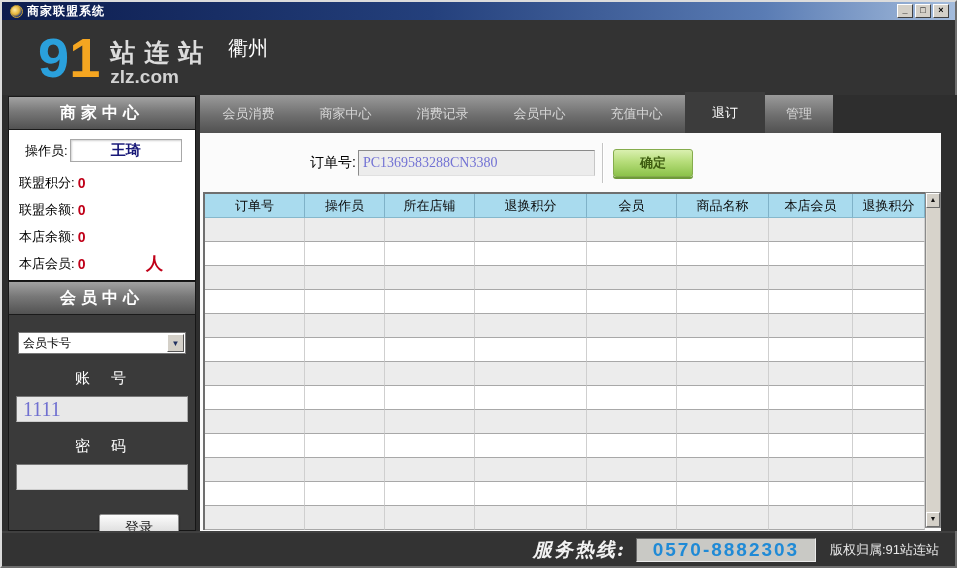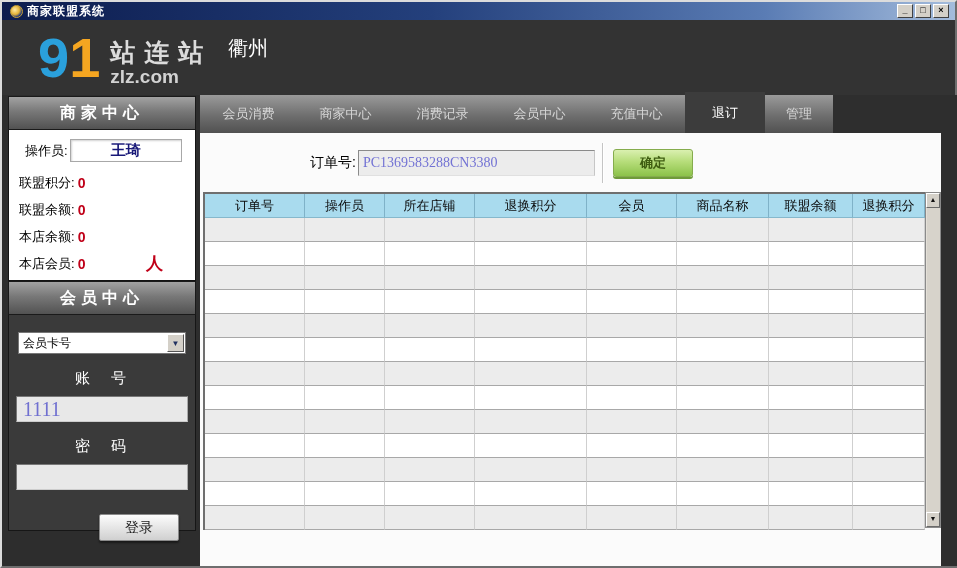--- a/index.html
+++ b/index.html
@@ -210,21 +210,21 @@
         </div>
         <div class="table-wrap">
           <div class="grid">
             <div class="table-header-row">
                 <div class="th">订单号</div>
                 <div class="th">操作员</div>
                 <div class="th">所在店铺</div>
                 <div class="th">退换积分</div>
                 <div class="th">会员</div>
                 <div class="th">商品名称</div>
-                <div class="th">联盟余额</div>
+                <div class="th">本店会员</div>
                 <div class="th">退换积分</div>
               </div>
             <div>
                 <div class="tr odd">
                   <div class="td"></div>
                   <div class="td"></div>
                   <div class="td"></div>
                   <div class="td"></div>
                   <div class="td"></div>
                   <div class="td"></div>
@@ -356,14 +356,21 @@
           <div class="vscroll">
             <div class="scroll-btn">▲</div>
             <div class="scroll-track"></div>
             <div class="scroll-btn">▼</div>
           </div>
         </div>
       </div>
     </div>
   </div>
 
+  <div class="footer">
+    <span class="hotline-label">服务热线:</span>
+    <span class="hotline-box">
+      <span class="hotline-number">0570-8882303</span>
+    </span>
+    <span class="copyright">版权归属:91站连站</span>
+  </div>
 
 </div>
 
 </body></html>

